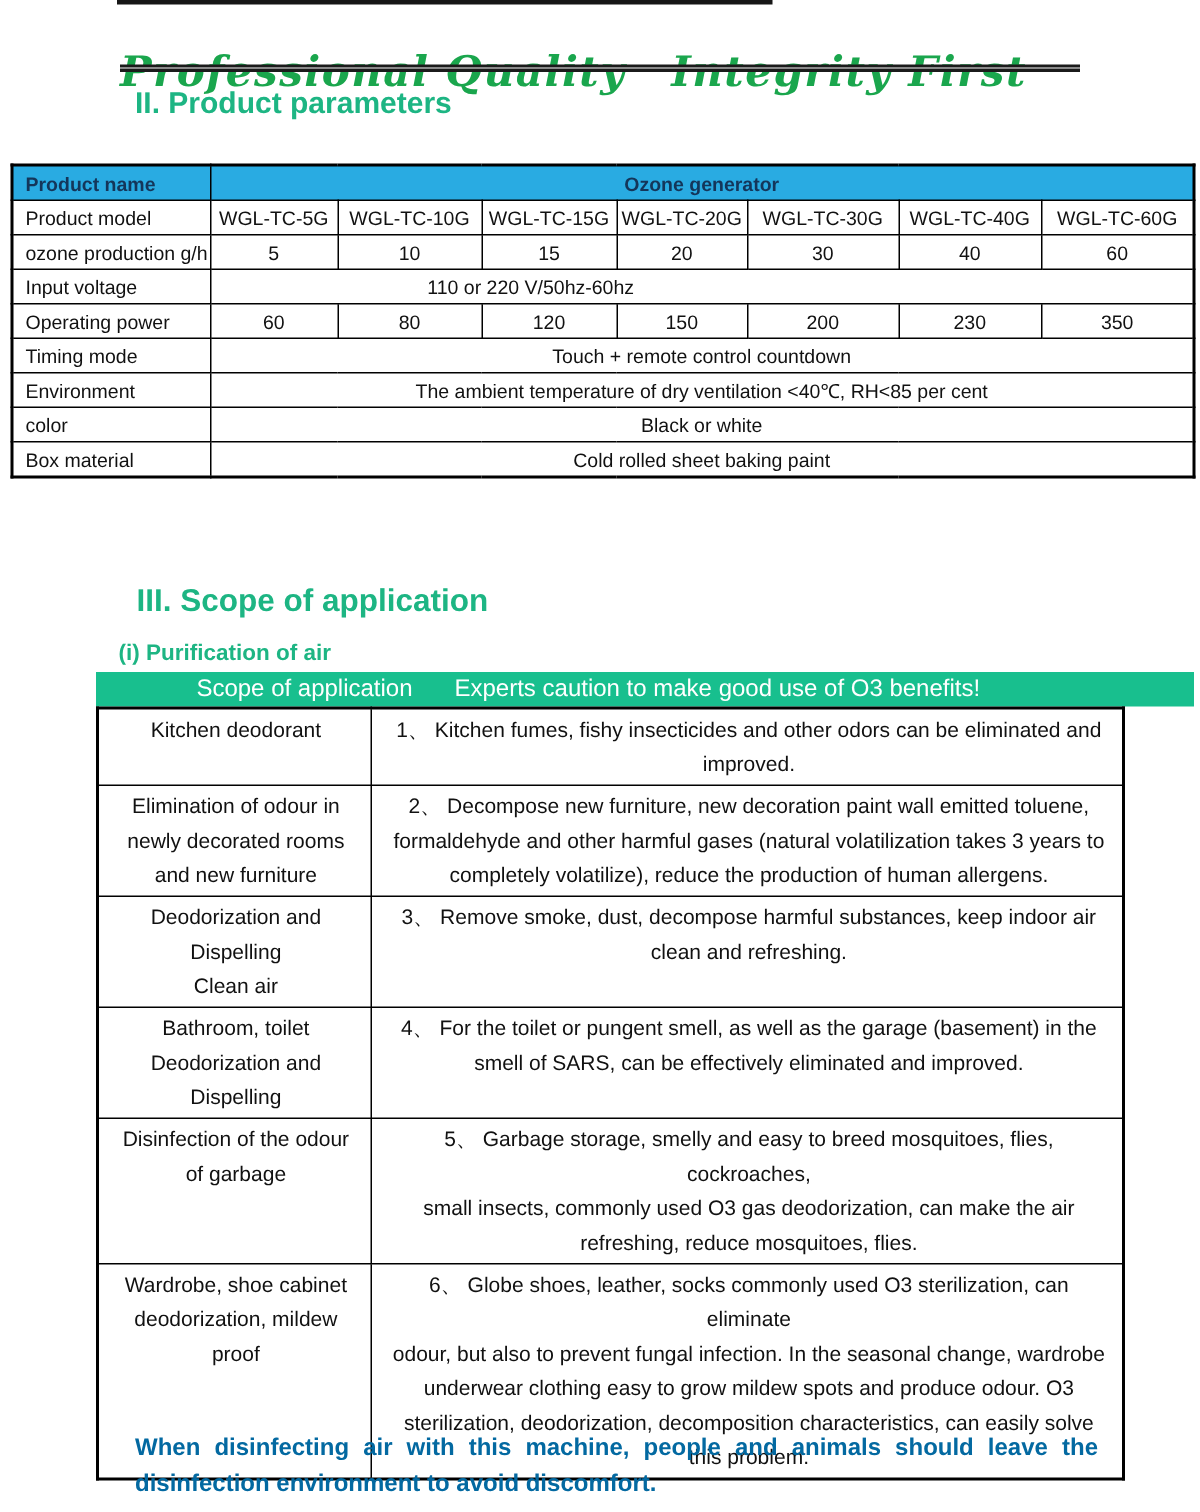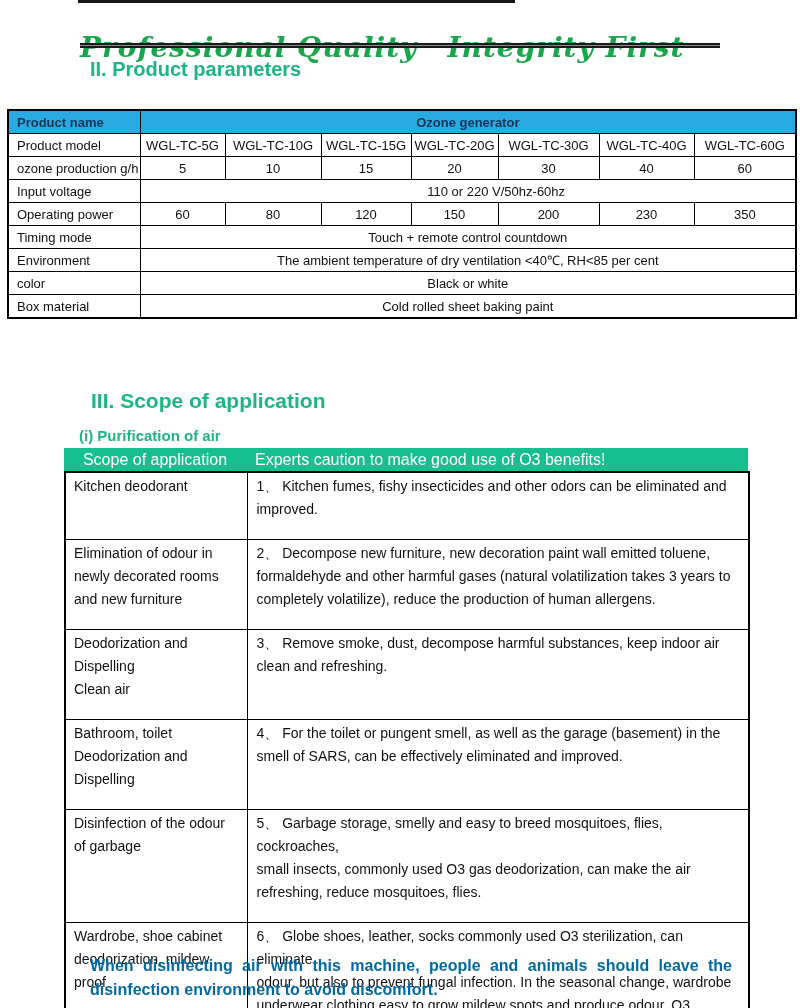--- a/index.html
+++ b/index.html
@@ -27,37 +27,37 @@
 
   
   table.params{
     position:absolute;left:7px;top:109px;width:788px;
     border-collapse:collapse;table-layout:fixed;font-size:13px;color:#111;
     border:2px solid #000;
   }
   table.params td{border:1px solid #000;height:22px;padding:0 2px;text-align:center;white-space:nowrap;overflow:visible;vertical-align:middle;}
   table.params td.lbl{text-align:left;padding-left:8px;}
   table.params tr.blue td{background:#29abe2;color:#14365a;font-weight:bold;}
-  table.params td.voltage{padding-right:230px;text-align:right;}
+  table.params td.voltage{padding-right:230px;}
 
   
   .apps-header{
     position:absolute;left:64px;top:448px;width:684px;height:23px;
-    background:#18bf8e;color:#ffffff;font-size:16px;display:flex;align-items:center;
+    background:#18bf8e;color:#ffffff;font-size:16px;display:flex;align-items:center;padding-left:48px;
   }
   .apps-header .ah1{width:182px;text-align:center;}
   .apps-header .ah2{flex:1;padding-left:9px;}
   table.apps{
     position:absolute;left:64px;top:471px;width:684px;
     border-collapse:collapse;table-layout:fixed;font-size:14px;color:#111;
     border:2px solid #000;
   }
   table.apps td{
     border:1px solid #000;vertical-align:top;line-height:23px;
-    white-space:pre-line;padding:2px 6px 18px 8px;
+    white-space:pre-line;padding:2px 6px 2px 8px;text-align:center;
   }
   table.apps td.desc{padding-left:9px;}
 
   .warning{
     position:absolute;left:78px;top:942px;width:642px;margin:12px;
     font-size:16px;font-weight:bold;color:#0369a1;line-height:24px;text-align:justify;
   }
 </style>
 </head>
 <body>

